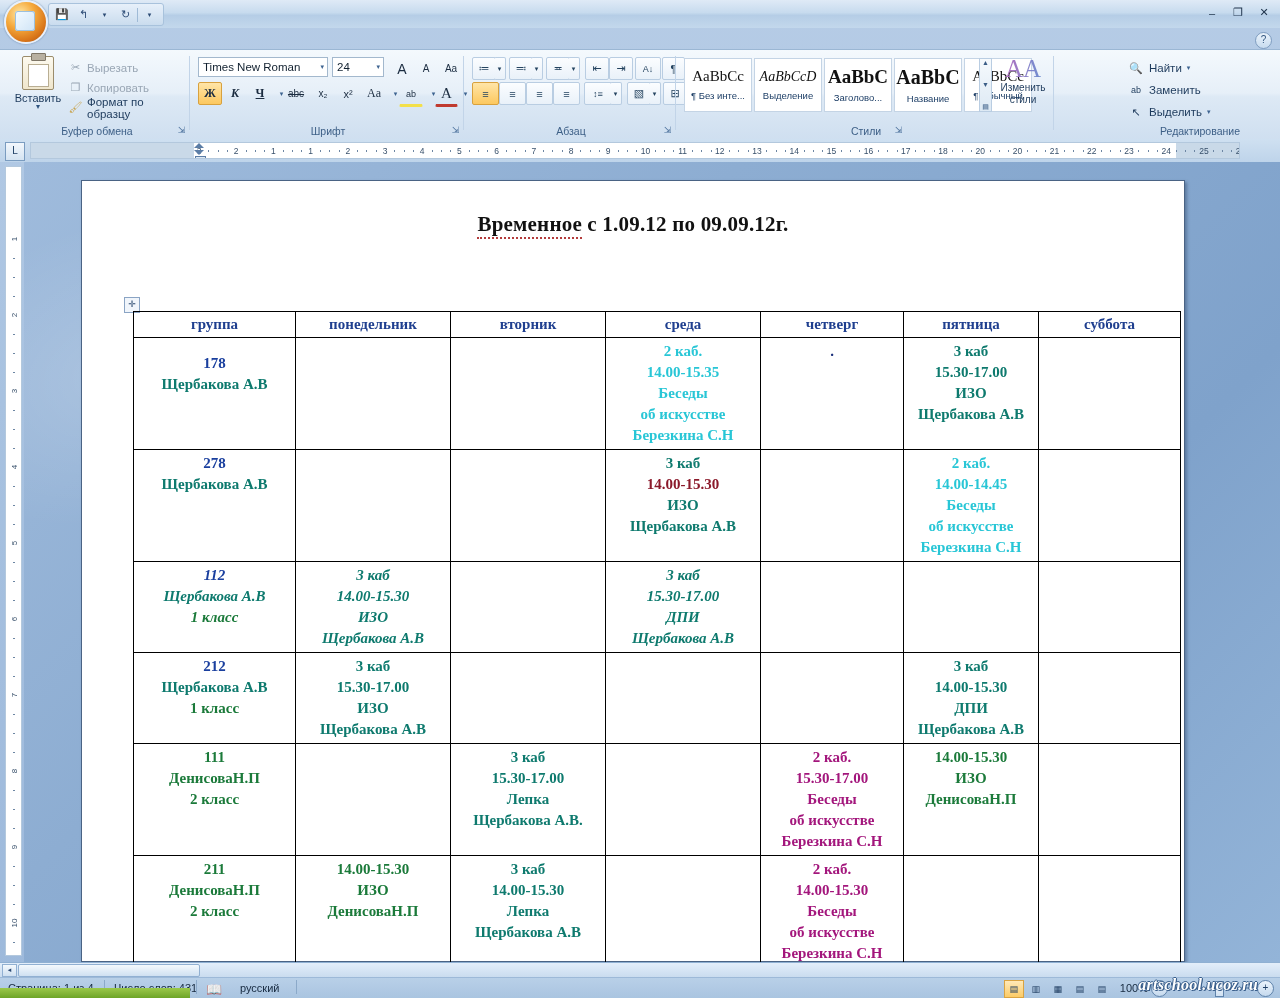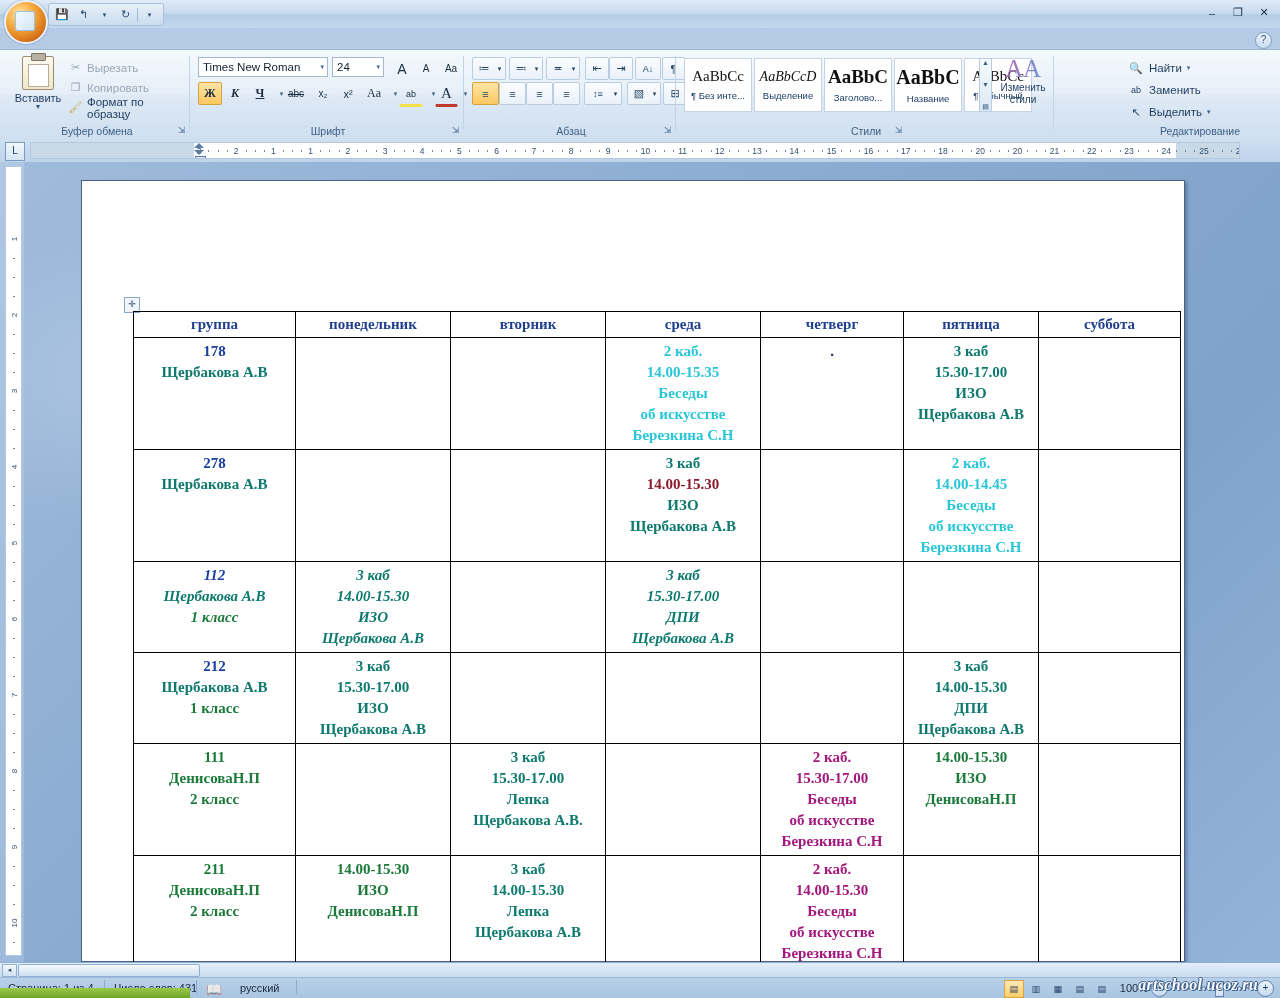--- a/index.html
+++ b/index.html
@@ -546,20 +546,23 @@
       <div class="vdot" style="top: 718px;"></div>
       <div class="vdot" style="top: 737px;"></div>
       <div class="vmark" style="top: 756px;">10</div>
       <div class="vdot" style="top: 775px;"></div>
     </div>
 
   <div id="canvas">
     <div id="page">
 
       <div id="doc-title">
+        <div>
+          <span class="sq-underline">Временное</span><span> с 1.09.12 по 09.09.12г.</span>
+        </div>
       </div>
 
       <div id="table-handle">✛</div>
 
       <table id="sched">
         <colgroup>
           <col style="width:162px">
             <col style="width:155px">
             <col style="width:155px">
           <col style="width:155px">
@@ -574,21 +577,21 @@
             <th>вторник</th>
             <th>среда</th>
             <th>четверг</th>
             <th>пятница</th>
             <th>суббота</th>
           </tr>
         </thead>
         <tbody id="sched-body">
             <tr style="height: 108px;">
               <td>
-                <div class="cell-line" style="color: rgb(26, 63, 158);">178</div>
+                <div class="cell-line" style="color: rgb(26, 63, 158); margin-top: 12px;">178</div>
                 <div class="cell-line" style="color: rgb(14, 122, 110);">Щербакова А.В</div>
               </td>
               <td></td>
               <td></td>
               <td>
                 <div class="cell-line" style="color: rgb(40, 198, 214);">2 каб.</div>
                 <div class="cell-line" style="color: rgb(40, 198, 214);">14.00-15.35</div>
                 <div class="cell-line" style="color: rgb(40, 198, 214);">Беседы</div>
                 <div class="cell-line" style="color: rgb(40, 198, 214);">об искусстве</div>
                 <div class="cell-line" style="color: rgb(40, 198, 214);">Березкина С.Н</div>

